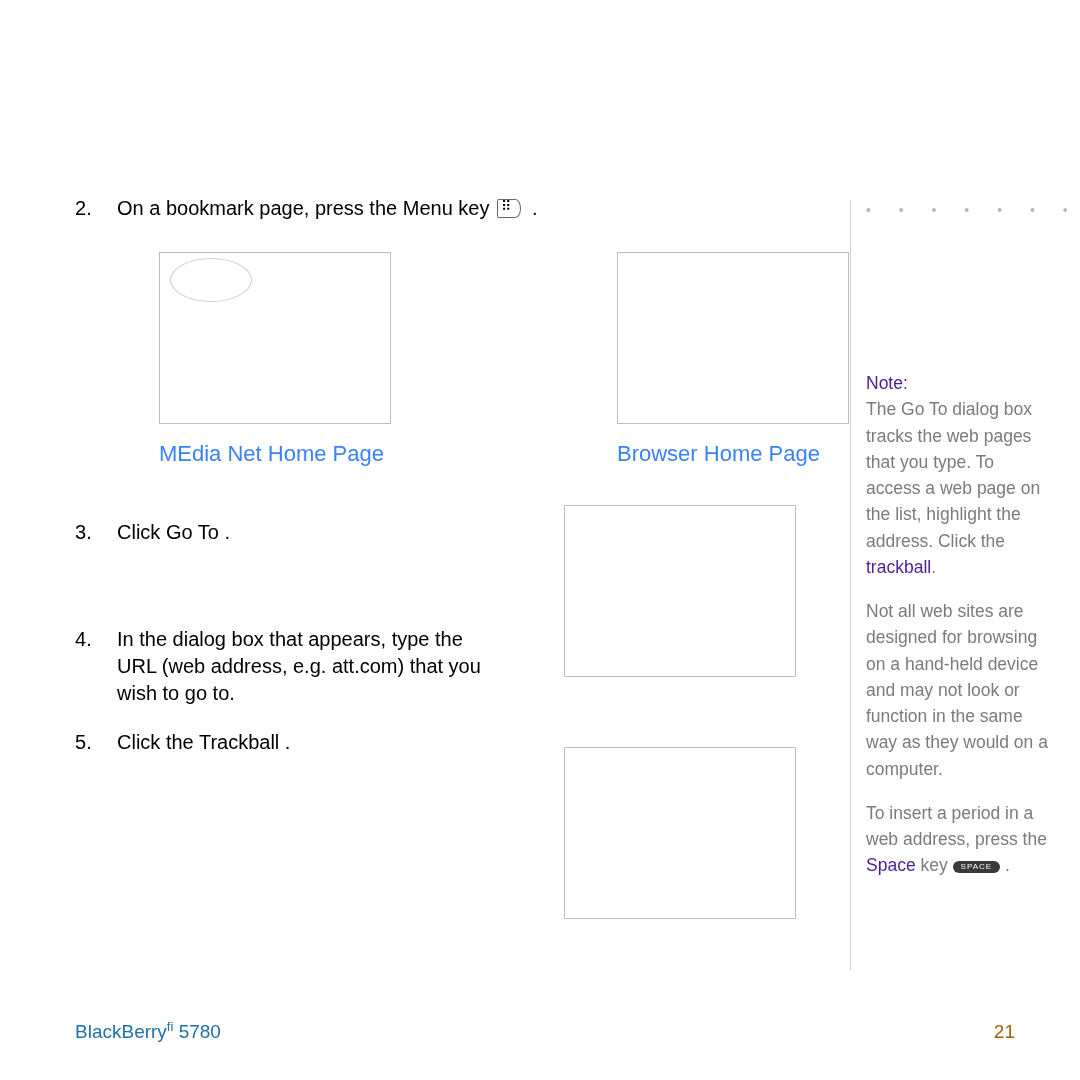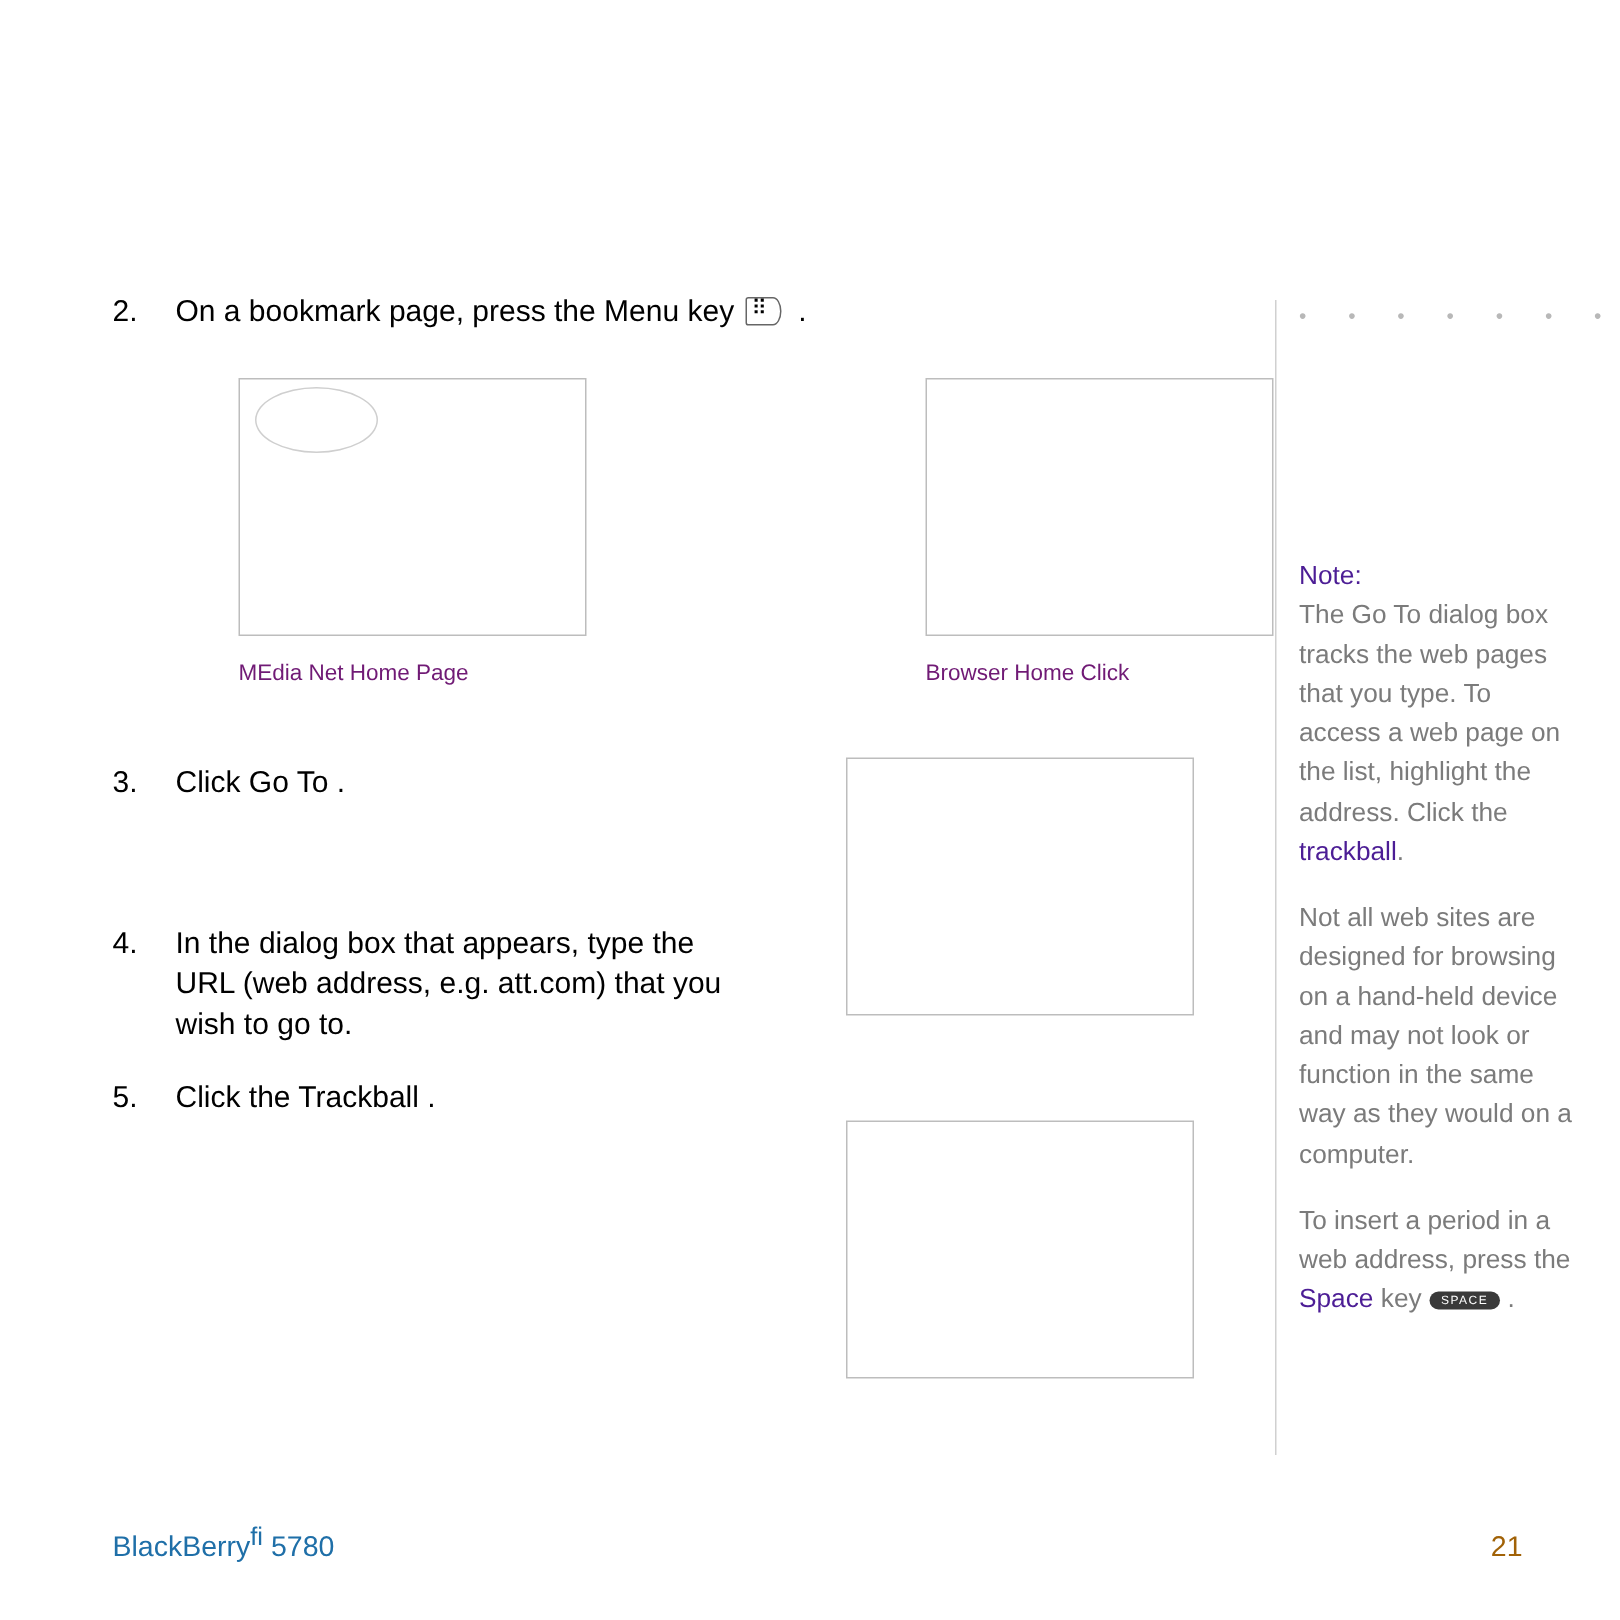--- a/index.html
+++ b/index.html
@@ -78,22 +78,22 @@
   .fig-box.annotated::after {
     content: "";
     position: absolute;
     left: 10px; top: 5px;
     width: 80px; height: 42px;
     border: 1px solid #cfcfcf;
     border-radius: 50%;
   }
   .fig-caption {
     margin-top: 15px;
-    color: #701a75;
-    font-size: 15px;
+    color: #3b82f6;
+    font-size: 22px;
   }
 
   
   .stack-boxes {
     position: absolute;
     left: 564px;
     top: 505px;
     display: flex;
     flex-direction: column;
     gap: 70px;
@@ -135,21 +135,21 @@
     line-height: 1;
   }
   .footer {
     position: absolute;
     left: 75px;
     bottom: 35px;
     width: 940px;
     color: #1f6fa8;
     font-size: 19px;
   }
-  .footer sup { font-size: 17px; vertical-align: super; }
+  .footer sup { font-size: 13px; vertical-align: super; }
   .page-num {
     position: absolute;
     right: 0;
     bottom: 0;
     color: #a16207;
   }
 </style>
 </head>
 <body>
 
@@ -162,21 +162,21 @@
         <span>Menu</span>&nbsp;<span>key</span>
         <span class="menu-key-icon"></span>
         &nbsp;.
         <div class="figures-row">
           <div class="figure">
             <div class="fig-box annotated" style="width:232px;height:172px"></div>
             <div class="fig-caption">MEdia Net Home Page</div>
           </div>
           <div class="figure">
             <div class="fig-box" style="width:232px;height:172px"></div>
-            <div class="fig-caption">Browser Home Click</div>
+            <div class="fig-caption">Browser Home Page</div>
           </div>
         </div>
       </li>
 
       <li style="margin-bottom:80px">
         <span>Click</span>
         <span>Go To</span>
         <span>.</span>
       </li>
 

